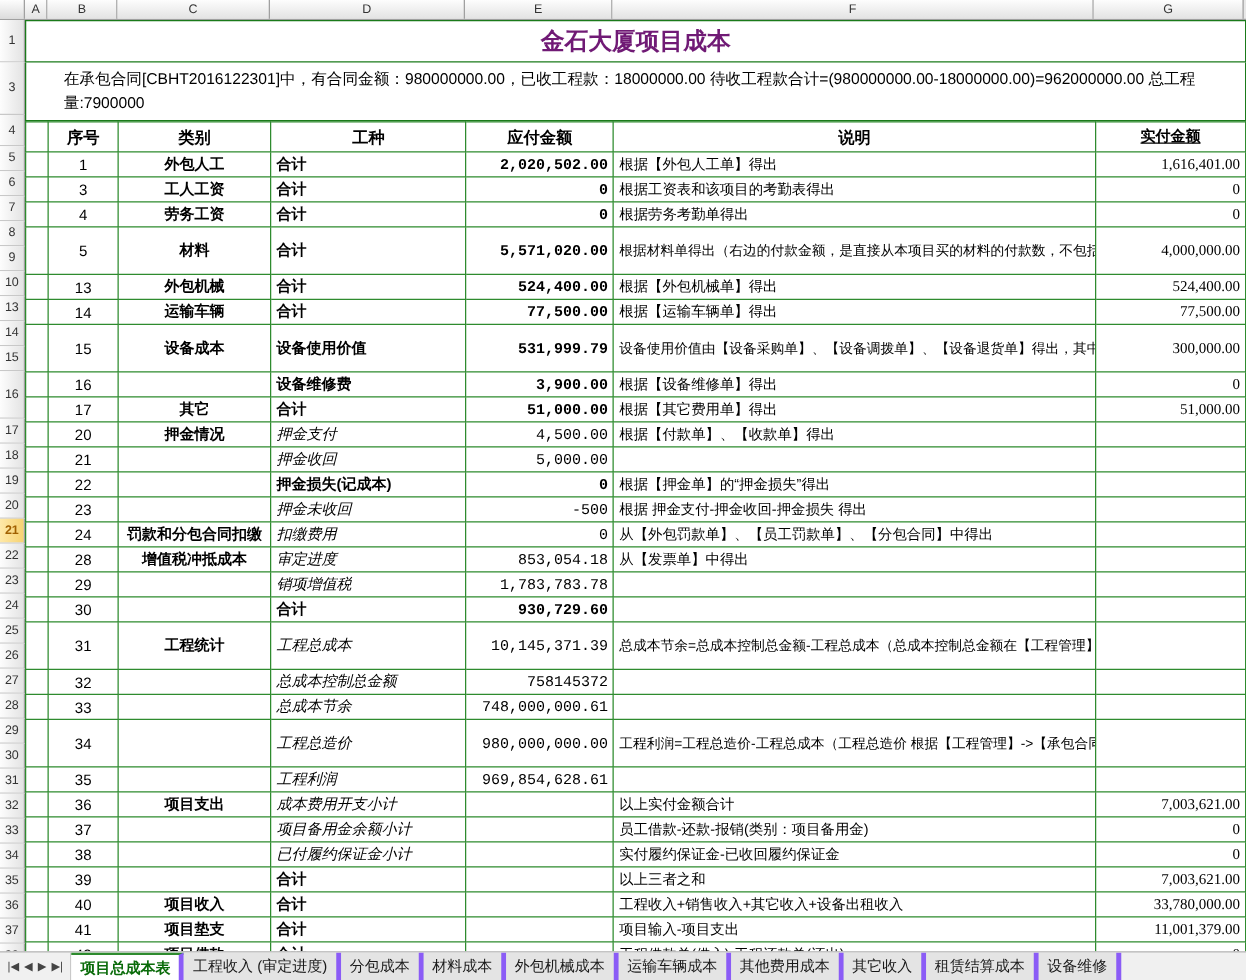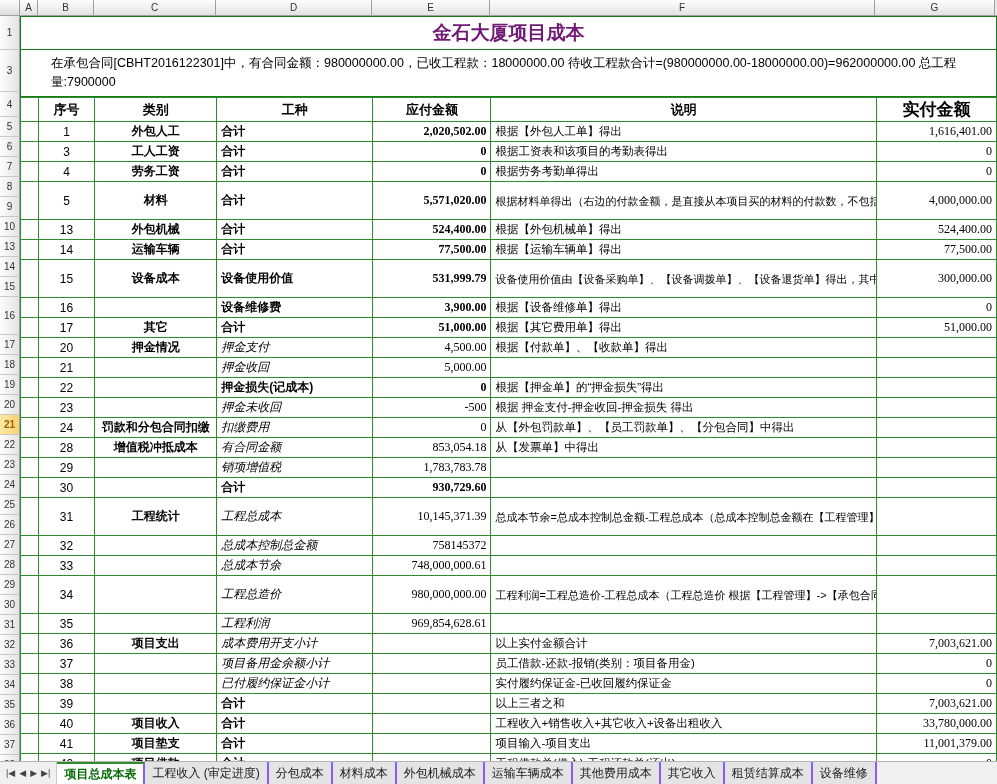--- a/index.html
+++ b/index.html
@@ -102,21 +102,21 @@
     height: 20px;
     box-sizing: border-box;
     color: #000;
     overflow: hidden;
     white-space: nowrap;
   }
   .c-num { text-align: center; margin-top: 48px; }
   .c-cat { text-align: center; font-weight: bold; }
   .c-kind { text-align: left; font-weight: bold; }
   .c-kind-n { text-align: left; font-weight: normal; font-style: italic; }
-  .c-amt { text-align: right; font-weight: bold; font-family: Liberation Serif, serif; }
+  .c-amt { text-align: right; font-weight: bold; font-family: Liberation Mono, monospace; }
   .c-amt-n { text-align: right; font-weight: normal; }
   .c-desc { text-align: left; font-size: 11.5px; }
   .c-desc-red { color: #d00000; }
   .c-pay { text-align: right; font-family: "Liberation Serif", serif; }
   .wrapcell { white-space: normal; line-height: 14px; font-size: 11px; }
 
   .rowhead.sel {
     background: linear-gradient(to right,#ffe9a8,#f6d271);
     color: #a06000;
     font-weight: bold;
@@ -141,21 +141,21 @@
     align-items: center;
     padding: 0 4px;
     color: #444;
     border-right: 1px solid #c9c9c9;
   }
   .tab-nav span { padding: 0 2px; font-size: 9px; }
   .tab {
     display: flex;
     align-items: center;
     padding: 0 7px;
-    border-right: 2px solid #8b5cf6;
+    border-right: 4px solid #8b5cf6;
     color: #1a1a1a;
     background: #e4e4e4;
     white-space: nowrap;
   }
   .tab.active {
     background: #ffffff;
     color: #0a6b0a;
     font-weight: bold;
     border-top: 2px solid #2e8b2e;
   }
@@ -234,21 +234,21 @@
           <col style="width:120px">
         </colgroup>
         <tbody id="tbody">
             <tr>
               <td style="height: 24px;"></td>
               <td class="c-num" style="font-weight: bold; height: 24px; font-size: 13px;">序号</td>
               <td class="c-num" style="font-weight: bold; height: 24px; font-size: 13px;">类别</td>
               <td class="c-num" style="font-weight: bold; height: 24px; font-size: 13px;">工种</td>
               <td class="c-num" style="font-weight: bold; height: 24px; font-size: 13px;">应付金额</td>
               <td class="c-num" style="font-weight: bold; height: 24px; font-size: 13px;">说明</td>
-              <td class="c-num" style="font-weight: bold; height: 24px; font-size: 17px;">实付金额</td>
+              <td class="c-num" style="font-weight: bold; height: 24px; font-size: 12px; text-decoration: underline;">实付金额</td>
             </tr>
             <tr>
               <td></td>
               <td class="c-num">1</td>
               <td class="c-cat">外包人工</td>
               <td class="c-kind">合计</td>
               <td class="c-amt">2,020,502.00</td>
               <td class="c-desc">根据【外包人工单】得出</td>
               <td class="c-pay">1,616,401.00</td>
             </tr>
@@ -366,21 +366,21 @@
               <td class="c-cat">罚款和分包合同扣缴</td>
               <td class="c-kind-n">扣缴费用</td>
               <td class="c-amt c-amt-n">0</td>
               <td class="c-desc">从【外包罚款单】、【员工罚款单】、【分包合同】中得出</td>
               <td class="c-pay"></td>
             </tr>
             <tr>
               <td></td>
               <td class="c-num">28</td>
               <td class="c-cat">增值税冲抵成本</td>
-              <td class="c-kind-n">有合同金额</td>
+              <td class="c-kind-n">审定进度</td>
               <td class="c-amt c-amt-n">853,054.18</td>
               <td class="c-desc">从【发票单】中得出</td>
               <td class="c-pay"></td>
             </tr>
             <tr>
               <td></td>
               <td class="c-num">29</td>
               <td class="c-cat"></td>
               <td class="c-kind-n">销项增值税</td>
               <td class="c-amt c-amt-n">1,783,783.78</td>

